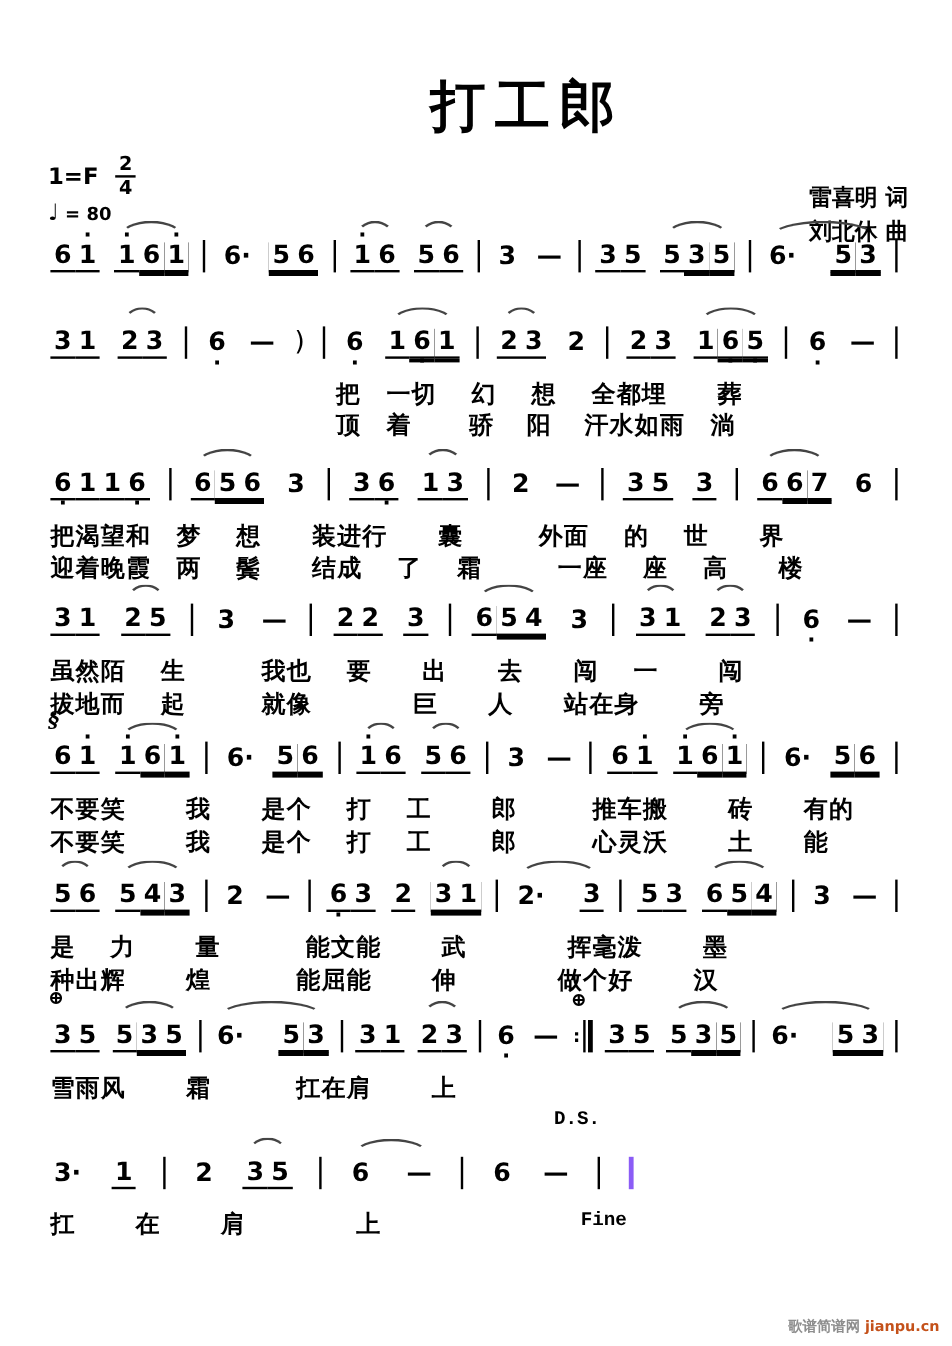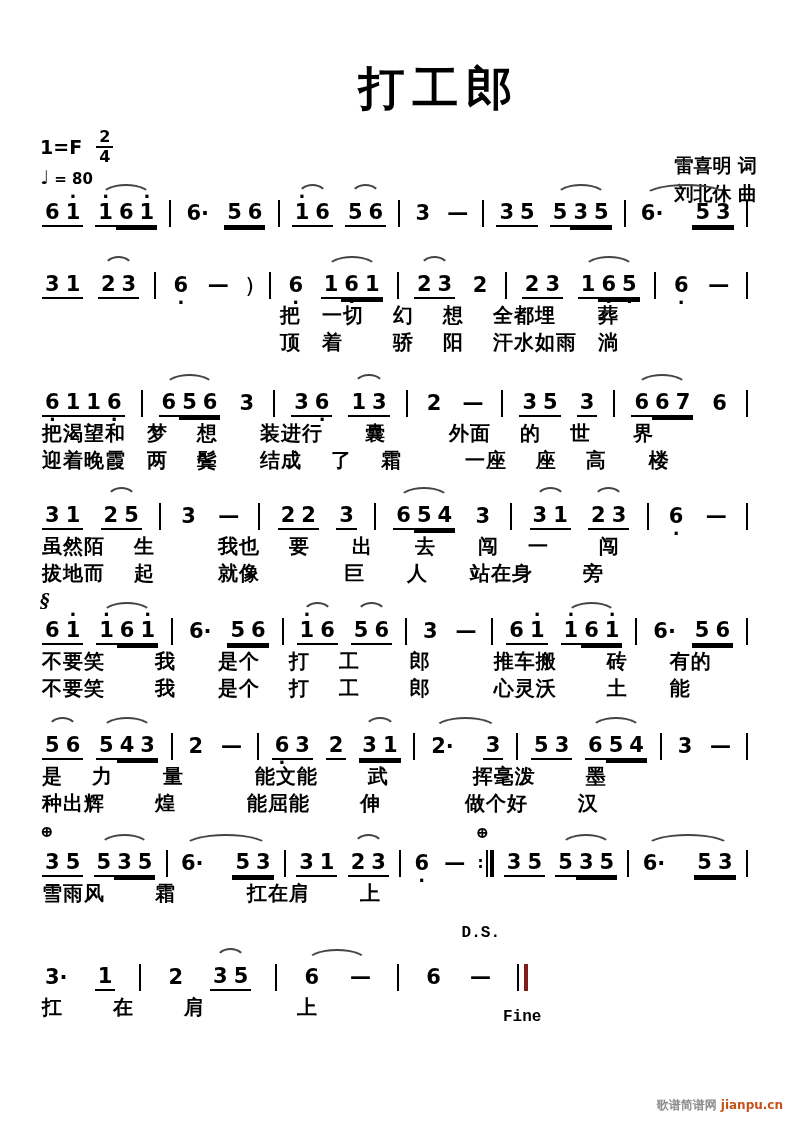--- a/index.html
+++ b/index.html
@@ -28,36 +28,36 @@
   .u2{border-bottom:2px solid #000;box-shadow:0 3px 0 0 #000;}
   .hi::before{content:"·";position:absolute;top:-13px;left:50%;transform:translateX(-50%);
               font-size:18px;font-weight:bold;}
   .lo::after{content:"·";position:absolute;bottom:-16px;left:50%;transform:translateX(-50%);
              font-size:18px;font-weight:bold;}
   .grp{display:inline-flex;position:relative;align-items:center;}
   .slur::before{content:"";position:absolute;left:5px;right:5px;top:-15px;height:11px;
                 border:2px solid #444;border-bottom:none;border-left-color:transparent;
                 border-right-color:transparent;border-radius:50% 50% 0 0/100% 100% 0 0;}
   .bar{width:0;height:27px;border-left:2px solid #000;position:relative;}
-  .bar-final{width:5px;height:27px;border-left:2px solid #000;border-right:4px solid #7f1d1d;position:relative;}
+  .bar-final{width:5px;height:27px;border-left:2px solid #000;border-right:4px solid #8b5cf6;position:relative;padding-left:19px;}
   .bar-repeat{display:inline-flex;align-items:center;position:relative;height:27px;}
   .bar-repeat .rd{font-size:15px;font-weight:bold;margin-right:2px;}
   .bar-repeat .thin{width:0;height:27px;border-left:2px solid #000;margin-right:2px;}
   .bar-repeat .thick{width:4px;height:27px;background:#000;}
   .dash{padding:0 2px;font-weight:bold;}
   .paren{font-size:22px;font-weight:normal;}
   .sp{display:inline-block;width:26px;}
   .above{position:absolute;top:-27px;left:-2px;font-size:16px;font-weight:bold;
          font-family:"DejaVu Serif","Liberation Serif",serif;}
   .above.segno{font-style:italic;font-size:18px;}
   .below{position:absolute;left:-16px;font-size:16px;white-space:nowrap;
          font-family:Liberation Mono, monospace;}
   .below.low{top:74px;}
   .below.mid{top:44px;}
-  .lyr{font-size:20px;font-weight:bold;line-height:27px;margin-top:0;
+  .lyr{font-size:20px;font-weight:bold;line-height:27px;margin-top:13px;
        white-space:pre;letter-spacing:1px;}
   .lyr+.lyr{margin-top:0;}
   
   .wm{position:absolute;right:10px;bottom:8px;font-size:12px;font-weight:bold;}
   .wm .site{color:#8e8e8e;}
   .wm .url{color:#c4511a;margin-left:4px;}
 </style>
 </head>
 <body>
 
@@ -159,21 +159,21 @@
             <span class="note u1">1</span>
             <span class="note u2 lo">6</span>
             <span class="note u2 lo">5</span>
           </span>
           <span class="bar"></span>
           <span class="note lo">6</span>
           <span class="dash">—</span>
           <span class="bar"></span>
         </div>
         <div class="lyr" style="padding-left: 238px;">把　一切　 幻　 想　 全都埋　　葬</div>
-        <div class="lyr" style="padding-left: 238px;">顶　着　　 骄　 阳　 汗水如雨　淌</div>
+        <div class="lyr" style="padding-left: 238px; font-family: Liberation Serif, serif;">顶　着　　 骄　 阳　 汗水如雨　淌</div>
       </div>
       <div class="line ln2">
         <div class="notes">
           <span class="grp">
             <span class="note u1 lo">6</span>
             <span class="note u1">1</span>
             <span class="note u1">1</span>
             <span class="note u1 lo">6</span>
           </span>
           <span class="bar"></span>

